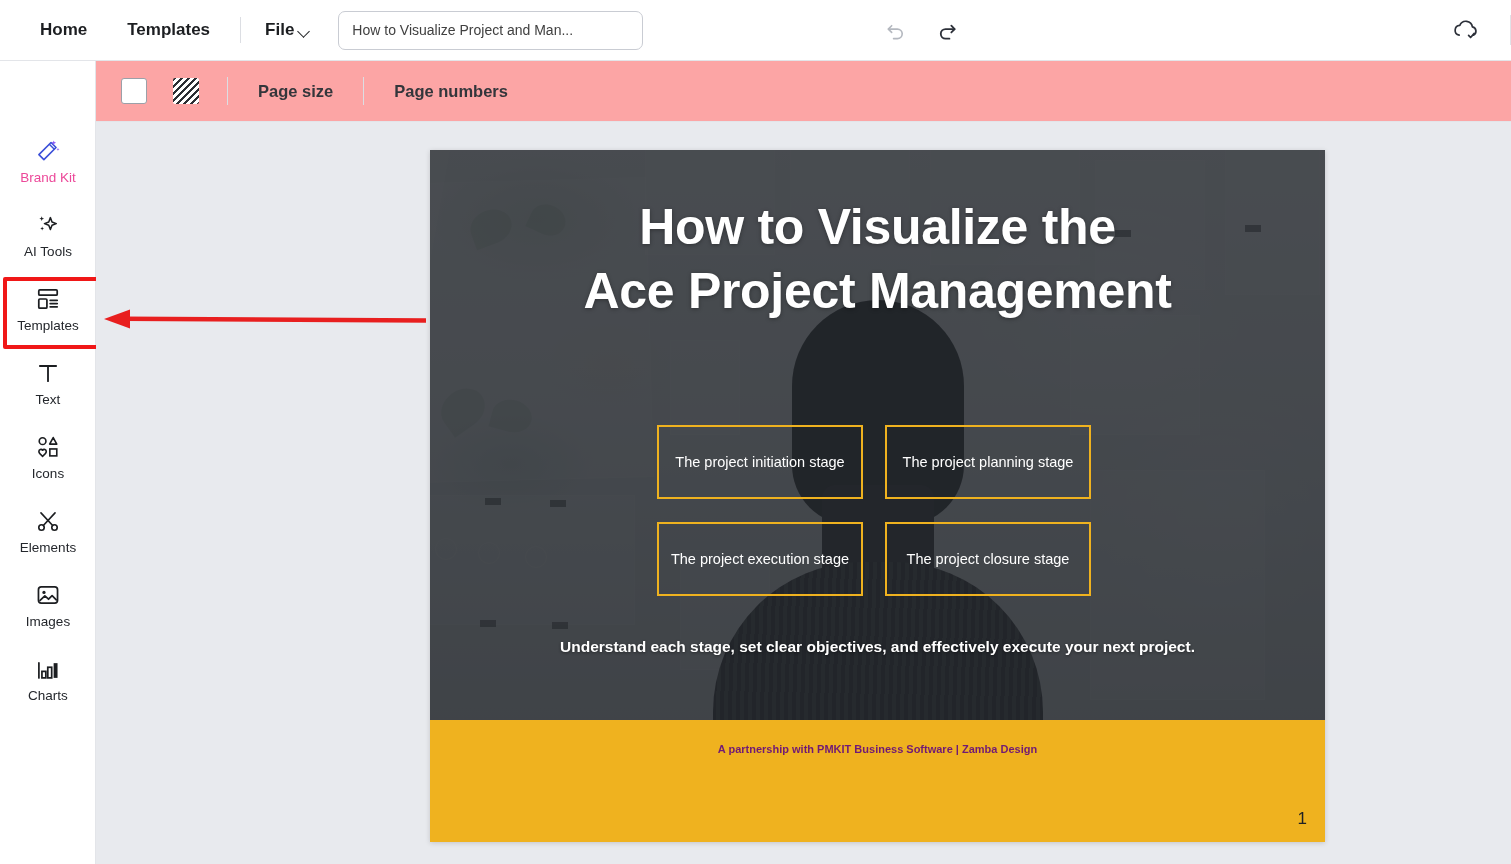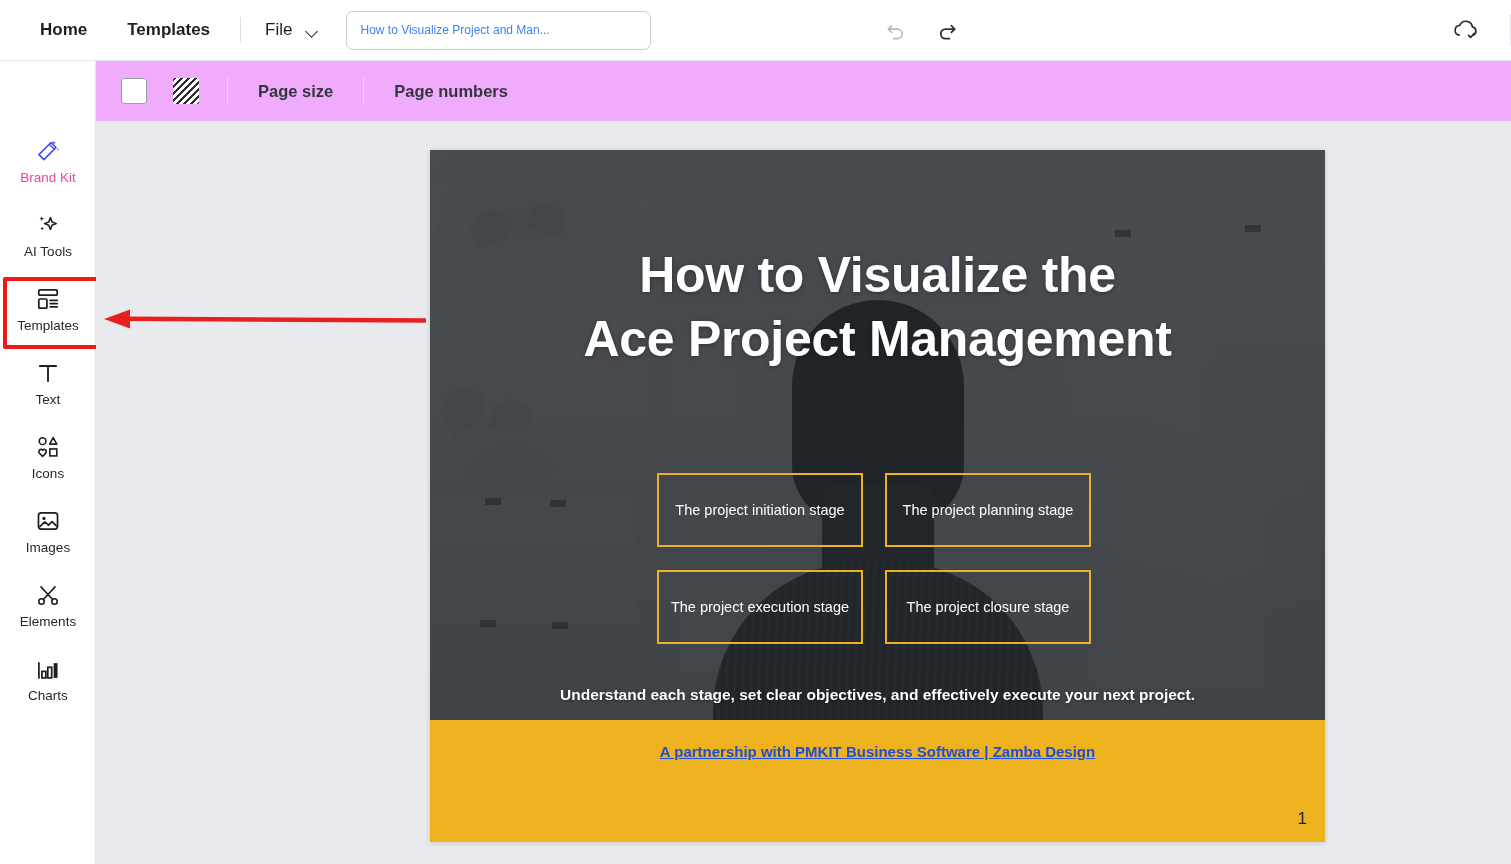--- a/index.html
+++ b/index.html
@@ -21,54 +21,54 @@
   .tb-link {
     font-size: 17px; font-weight: bold; color: #1c1e21;
     padding: 8px 10px; cursor: pointer; white-space: nowrap;
   }
   .tb-link.home { margin-left: 30px; }
   .tb-link.templates { margin-left: 20px; }
   .tb-sep {
     width: 1px; height: 26px; background: #dcdee3; margin: 0 20px;
   }
   .tb-file {
-    display: flex; align-items: center; gap: 15px;
-    font-size: 17px; font-weight: normal; color: #1c1e21;
+    display: flex; align-items: center; gap: 5px;
+    font-size: 17px; font-weight: bold; color: #1c1e21;
     cursor: pointer; padding: 6px 4px;
   }
   .chevron-dn {
     width: 11px; height: 7px; display: inline-block; position: relative;
   }
   .chevron-dn::before {
     content: ""; position: absolute; left: 0; top: 0;
     width: 8px; height: 8px;
     border-right: 1.8px solid #1c1e21; border-bottom: 1.8px solid #1c1e21;
     transform: rotate(45deg);
   }
   .title-input {
     margin-left: 24px;
     width: 305px; height: 39px;
     border: 1px solid #c9ccd3; border-radius: 7px;
     background: #fff;
     font-family: "Liberation Sans", sans-serif;
-    font-size: 12px; color: #3b82f6;
+    font-size: 14px; color: #404040;
     padding: 0 13px;
     outline: none;
   }
   .tb-spacer { flex: 1; }
   .hist-btns { display: flex; align-items: center; gap: 22px; position: absolute; left: 880px; }
   .icon-btn { cursor: pointer; display: flex; align-items: center; justify-content: center;
               width: 30px; height: 30px; }
   .cloud-wrap { position: absolute; right: 30px; display: flex; align-items: center; }
   .tb-right-sep { position: absolute; right: 0px; width: 1px; height: 30px; background: #e0e2e7; }
 
   
   .toolbar2 {
     position: absolute; left: 96px; top: 61px; width: 1415px; height: 61px;
-    background: #f0abfc; border-bottom: 1px solid #e3e5e9;
+    background: #fca5a5; border-bottom: 1px solid #e3e5e9;
     display: flex; align-items: center;
   }
   .swatch-plain {
     margin-left: 25px;
     width: 26px; height: 26px; border: 1.5px solid #9ba0a8; border-radius: 3px;
     background: #fff; cursor: pointer;
   }
   .swatch-pattern {
     margin-left: 26px;
     width: 26px; height: 26px; border-radius: 2px; cursor: pointer;
@@ -165,21 +165,21 @@
     position: absolute; left: 50%; transform: translateX(-50%); top: 195px;
     width: 112px; height: 110px; background: #1b1d20; border-radius: 14px;
   }
   .person .shoulders {
     position: absolute; left: 50%; transform: translateX(-50%); top: 272px;
     width: 330px; height: 170px;
     background: repeating-linear-gradient(92deg, #2c2e31 0 4px, #14161a 4px 8px);
     border-radius: 150px 150px 0 0;
   }
 
-  .page-content { position: absolute; inset: 0; margin-top: 48px; }
+  .page-content { position: absolute; inset: 0; }
 
   .deck-title {
     position: absolute; left: 0; right: 0; top: 45px;
     text-align: center;
     font-size: 50px; font-weight: bold; line-height: 1.28;
     color: #ffffff; letter-spacing: -0.3px;
     text-shadow: 0 1px 4px rgba(0,0,0,0.35);
   }
 
   .stage-grid {
@@ -201,21 +201,21 @@
     color: #ffffff; font-size: 15.5px; font-weight: bold; line-height: 1.62;
     text-shadow: 0 1px 3px rgba(0,0,0,0.45);
   }
 
   .footer-band {
     position: absolute; left: 0; bottom: 0; width: 100%; height: 122px;
     background: #efb21f;
   }
   .footer-text {
     position: absolute; left: 0; right: 0; top: 23px; text-align: center;
-    font-size: 15px; font-weight: bold; color: #1d4ed8; text-decoration: underline;
+    font-size: 11px; font-weight: bold; color: #701a75;
   }
   .page-num {
     position: absolute; right: 18px; bottom: 13px;
     font-size: 17px; color: #1f2124;
   }
 
   
   .annot-arrow {
     position: absolute; left: 100px; top: 306px; width: 326px; height: 26px;
     pointer-events: none;
@@ -312,34 +312,34 @@
         <circle cx="7" cy="6.6" r="3.1" stroke="#1c1e21" stroke-width="1.5"></circle>
         <path d="M16.8 3.3l3.3 6h-6.6l3.3-6z" stroke="#1c1e21" stroke-width="1.5" stroke-linejoin="round"></path>
         <path d="M7 20.6c-2-1.6-3.4-2.8-3.4-4.4a1.9 1.9 0 0 1 3.4-1.2 1.9 1.9 0 0 1 3.4 1.2c0 1.6-1.4 2.8-3.4 4.4z" stroke="#1c1e21" stroke-width="1.5" stroke-linejoin="round"></path>
         <rect x="13.7" y="13.8" width="6.4" height="6.4" stroke="#1c1e21" stroke-width="1.5"></rect>
       </svg>
       <span class="s-label">Icons</span>
     </div>
 
     <div class="side-item">
       <svg class="side-icon" viewBox="0 0 24 24" fill="none">
+        <circle cx="6" cy="18" r="2.5" stroke="#1c1e21" stroke-width="1.5"></circle>
+        <circle cx="18" cy="18" r="2.5" stroke="#1c1e21" stroke-width="1.5"></circle>
+        <path d="M7.7 16.2L18.5 4.5M16.3 16.2L5.5 4.5" stroke="#1c1e21" stroke-width="1.5" stroke-linecap="round"></path>
+      </svg>
+      <span class="s-label">Elements</span>
+    </div>
+
+    <div class="side-item">
+      <svg class="side-icon" viewBox="0 0 24 24" fill="none">
         <rect x="3.2" y="4.6" width="17.6" height="14.8" rx="2.6" stroke="#1c1e21" stroke-width="1.6"></rect>
         <circle cx="8.3" cy="9.6" r="1.5" fill="#1c1e21"></circle>
         <path d="M4.2 17.4l4.9-4.6 3.4 3.1 3.3-3.3 4.3 4.3" stroke="#1c1e21" stroke-width="1.6" stroke-linejoin="round"></path>
       </svg>
       <span class="s-label">Images</span>
-    </div>
-
-    <div class="side-item">
-      <svg class="side-icon" viewBox="0 0 24 24" fill="none">
-        <circle cx="6" cy="18" r="2.5" stroke="#1c1e21" stroke-width="1.5"></circle>
-        <circle cx="18" cy="18" r="2.5" stroke="#1c1e21" stroke-width="1.5"></circle>
-        <path d="M7.7 16.2L18.5 4.5M16.3 16.2L5.5 4.5" stroke="#1c1e21" stroke-width="1.5" stroke-linecap="round"></path>
-      </svg>
-      <span class="s-label">Elements</span>
     </div>
 
     <div class="side-item">
       <svg class="side-icon" viewBox="0 0 24 24" fill="none">
         <path d="M3.6 20.2V6.4" stroke="#1c1e21" stroke-width="1.6" stroke-linecap="round"></path>
         <rect x="6.4" y="14.2" width="3.6" height="6" stroke="#1c1e21" stroke-width="1.6"></rect>
         <rect x="11.8" y="10.4" width="3.6" height="9.8" stroke="#1c1e21" stroke-width="1.6"></rect>
         <rect x="17.2" y="6.6" width="3.6" height="13.6" fill="#1c1e21"></rect>
       </svg>
       <span class="s-label">Charts</span>

